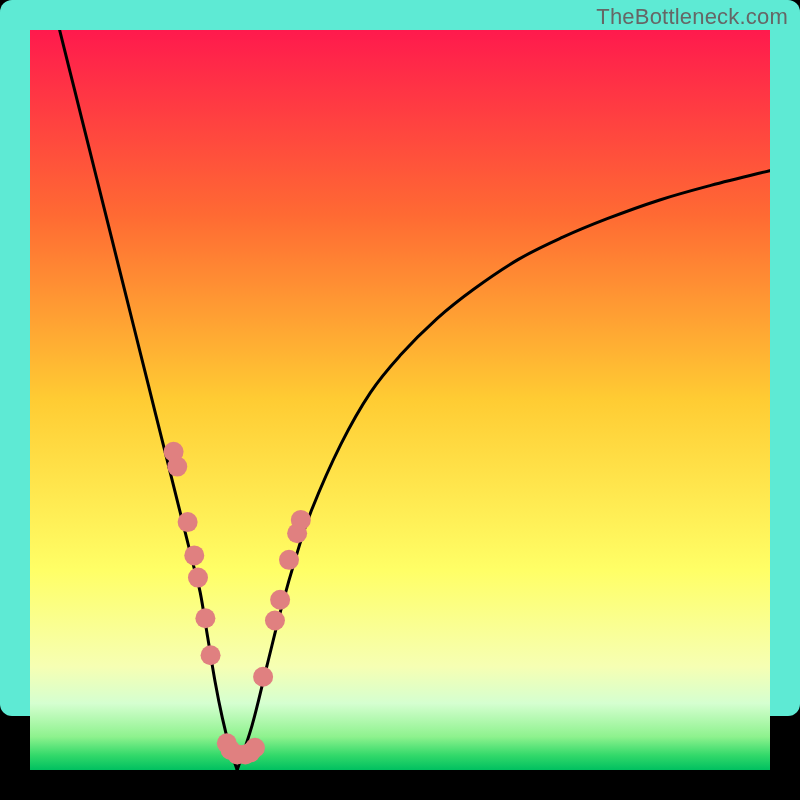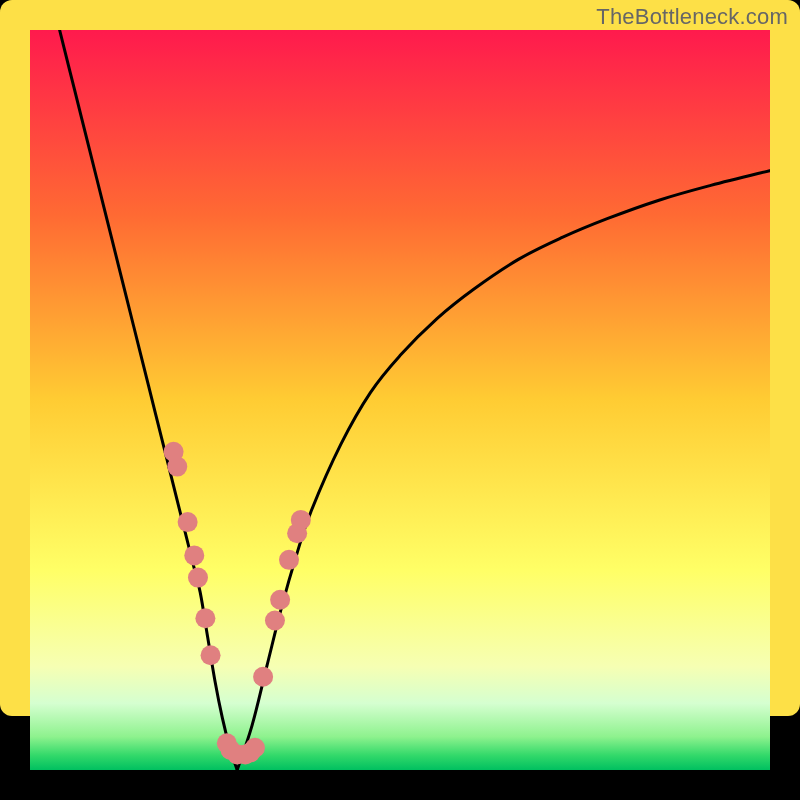--- a/index.html
+++ b/index.html
@@ -7,21 +7,21 @@
     padding: 0;
     width: 800px;
     height: 800px;
     background: #000;
     font-family: Arial, Helvetica, sans-serif;
   }
   .stage {
     position: relative;
     width: 800px;
     height: 716px;
-    background: #fde047;
+    background: #5eead4;
     border-radius: 12px;
   }
   .plot-area {
     position: absolute;
     left: 30px;
     top: 30px;
     width: 740px;
     height: 740px;
     overflow: hidden;
   }

